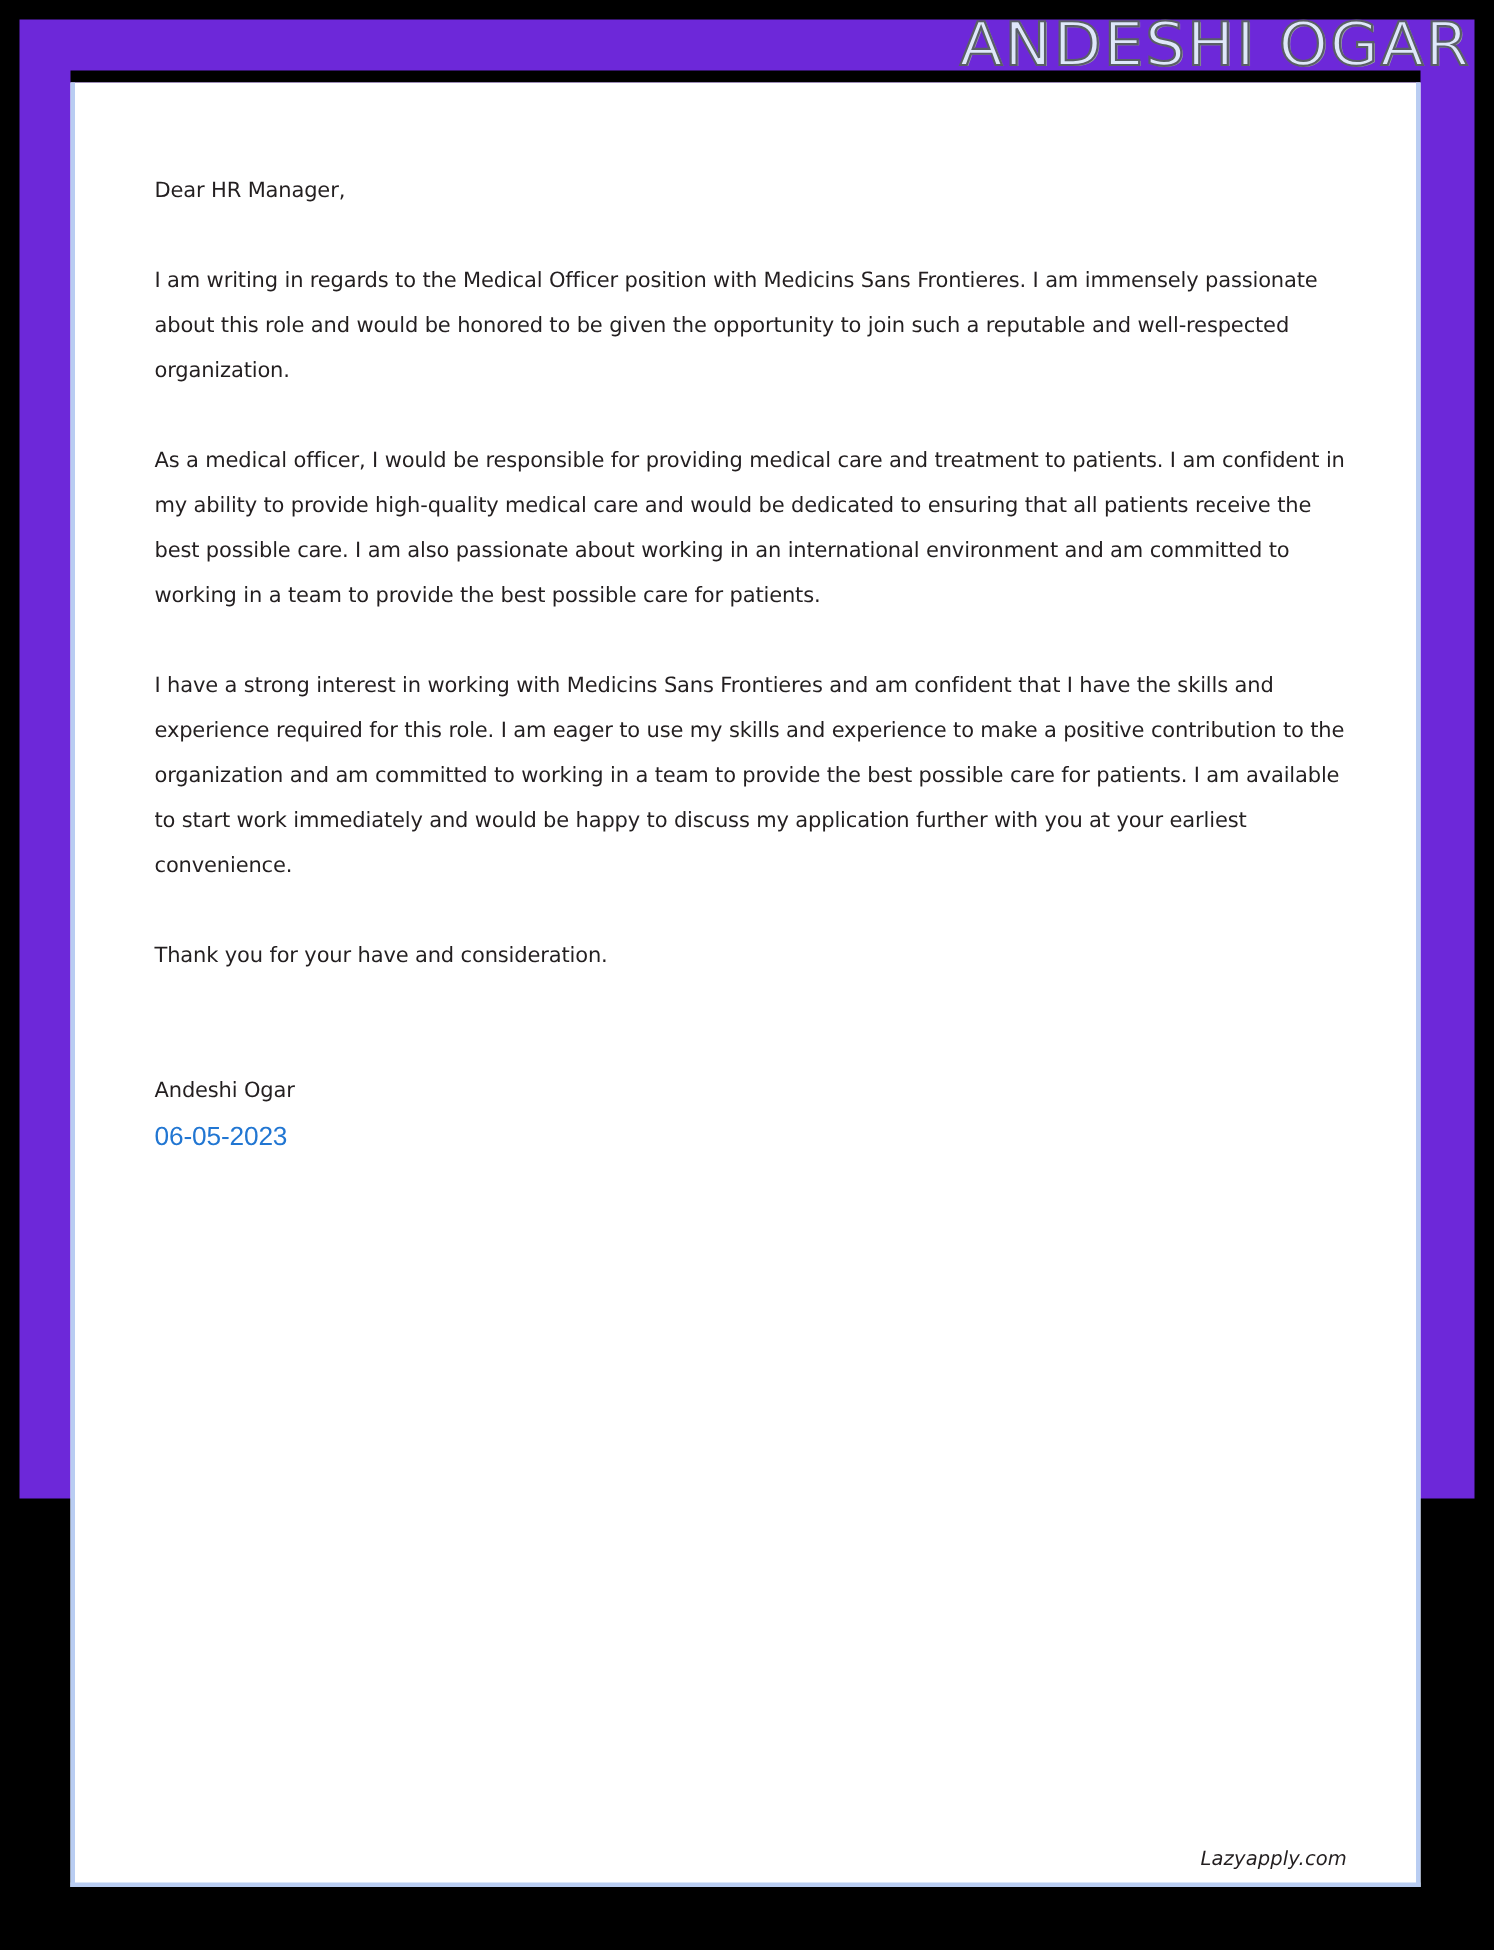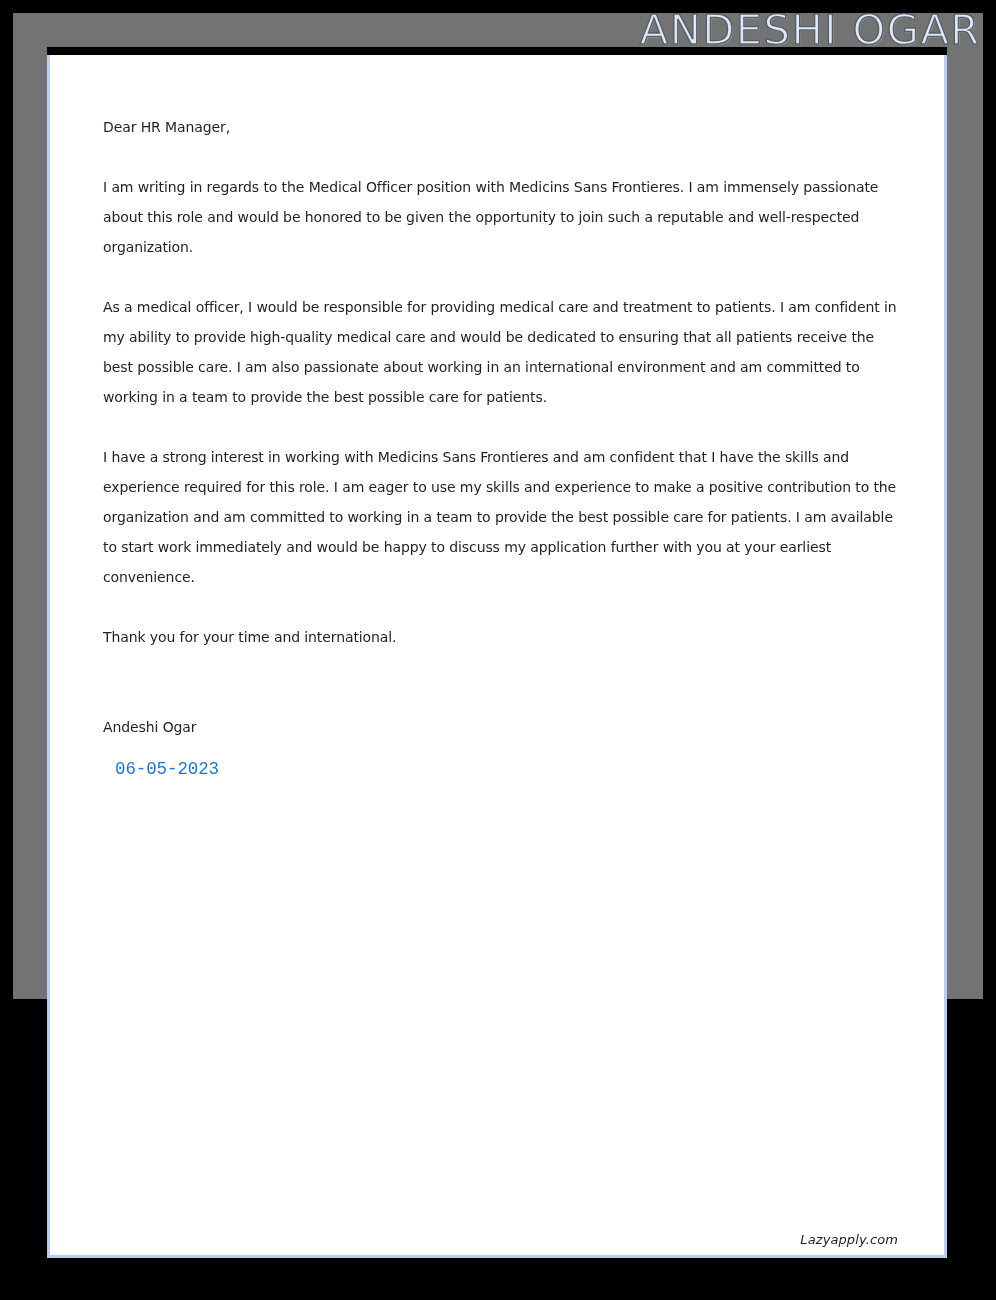--- a/index.html
+++ b/index.html
@@ -14,21 +14,21 @@
     overflow: hidden;
   }
 
   
   .page-frame {
     position: absolute;
     left: 13px;
     top: 13px;
     width: 970px;
     height: 986px;
-    background: #737373;
+    background: #6d28d9;
     box-sizing: border-box;
   }
 
   
   .doc-header {
     position: absolute;
     left: 0;
     top: 0;
     width: 970px;
     height: 34px;
@@ -97,25 +97,25 @@
 
   .block-gap {
     height: 30px;
   }
 
   .small-gap {
     height: 30px;
   }
 
   .date-line {
-    font-family: Liberation Mono, monospace;
+    font-family: Liberation Sans, sans-serif;
     font-size: 17.5px;
     line-height: 30px;
     color: #2176d2;
-    margin: 12px;
+    margin: 0;
     letter-spacing: -0.1px;
   }
 
   .sheet-footer {
     position: absolute;
     right: 46px;
     bottom: 7px;
     font-family: "DejaVu Sans", sans-serif;
     font-size: 13px;
     line-height: 16px;
@@ -148,21 +148,21 @@
       <div class="block-gap"></div>
 
       <p class="letter-para">As a medical officer, I would be responsible for providing medical care and treatment to patients. I am confident in my ability to provide high-quality medical care and would be dedicated to ensuring that all patients receive the best possible care. I am also passionate about working in an international environment and am committed to working in a team to provide the best possible care for patients.</p>
 
       <div class="block-gap"></div>
 
       <p class="letter-para">I have a strong interest in working with Medicins Sans Frontieres and am confident that I have the skills and experience required for this role. I am eager to use my skills and experience to make a positive contribution to the organization and am committed to working in a team to provide the best possible care for patients. I am available to start work immediately and would be happy to discuss my application further with you at your earliest convenience.</p>
 
       <div class="block-gap"></div>
 
-      <p class="letter-line">Thank you for your time and international.</p>
+      <p class="letter-line">Thank you for your have and consideration.</p>
 
       <div class="small-gap"></div>
 
 
       <div class="small-gap"></div>
 
       <p class="letter-line">Andeshi Ogar</p>
 
       <p class="date-line">06-05-2023</p>
 

